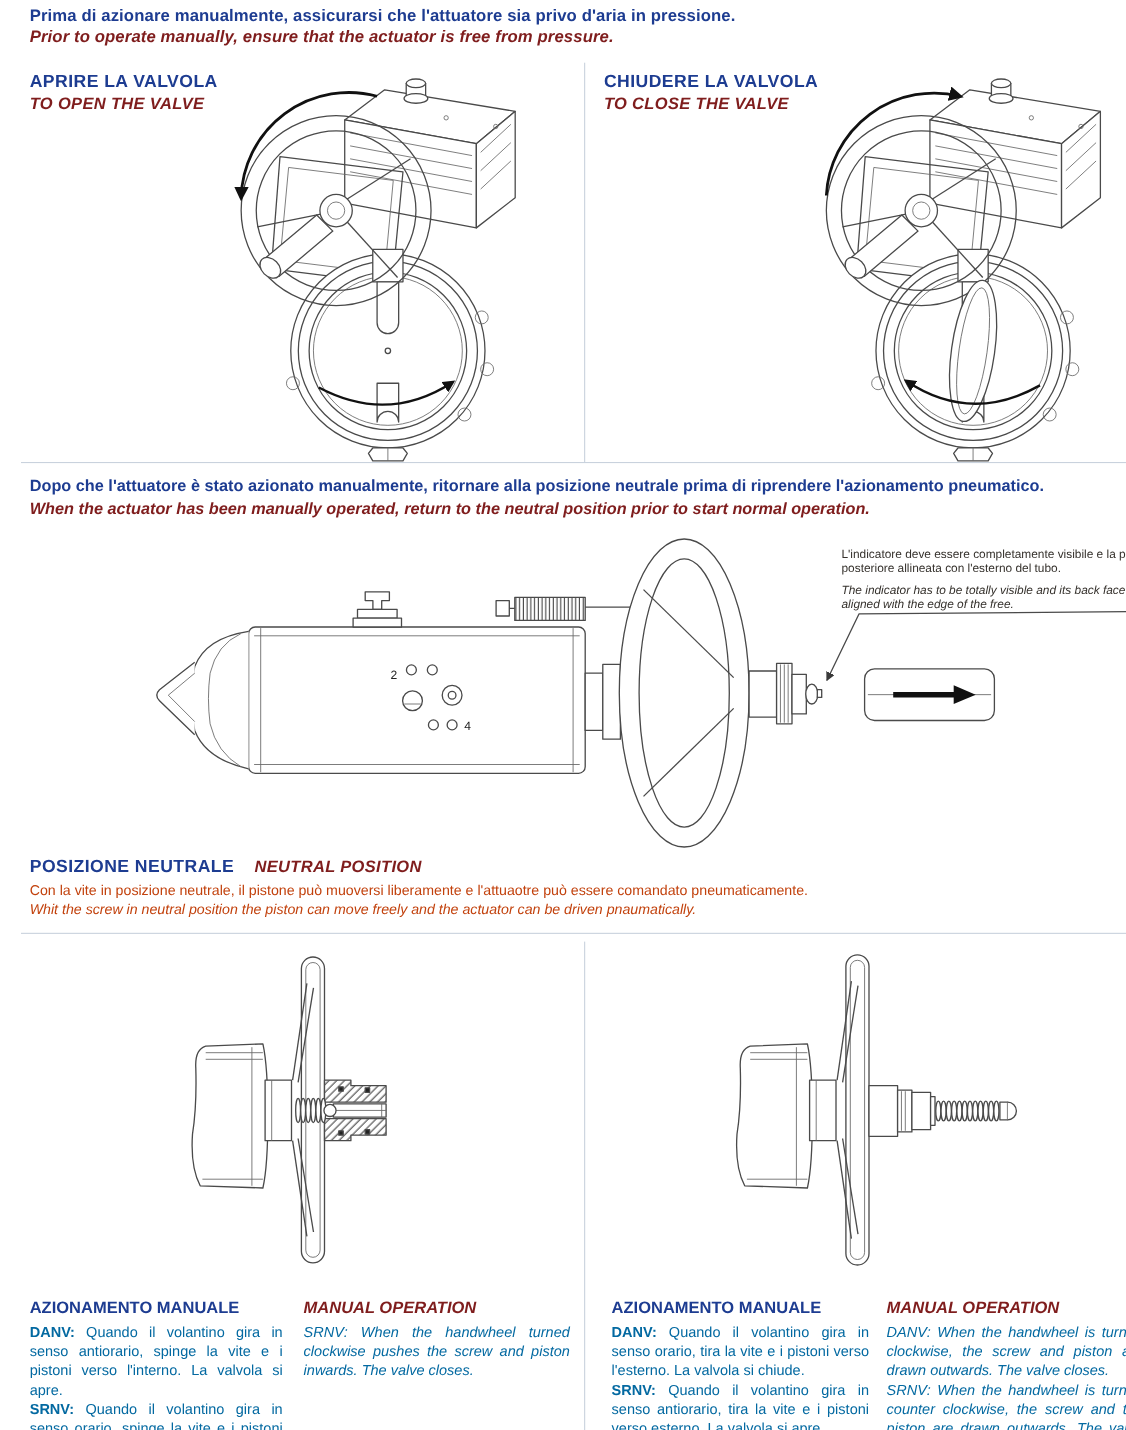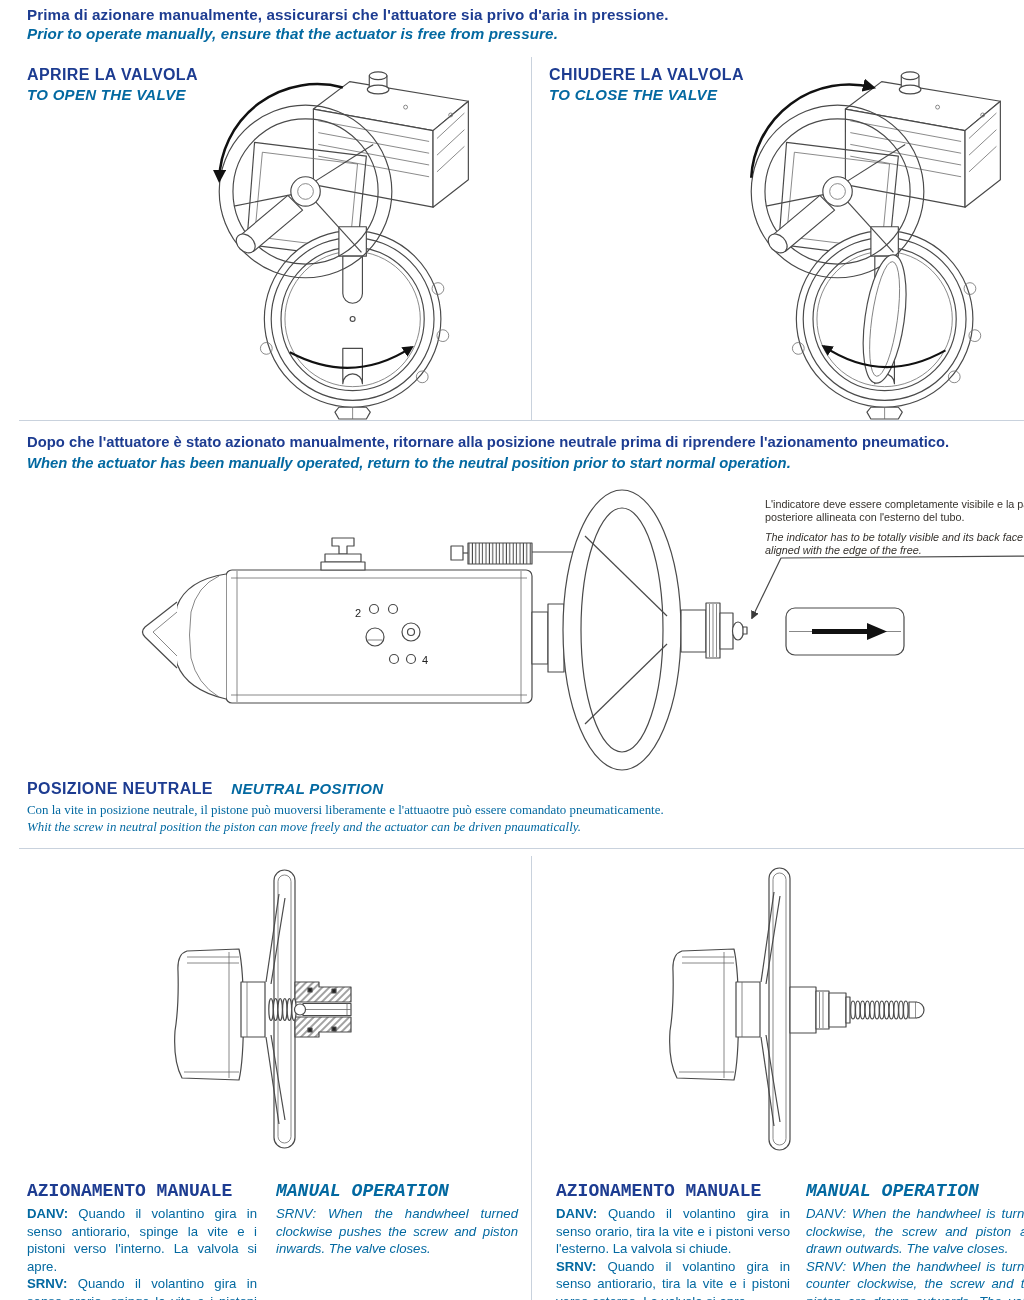--- a/index.html
+++ b/index.html
@@ -1,32 +1,32 @@
 <!DOCTYPE html>
 <html><head>
 <meta charset="utf-8">
 <style>
   html,body{margin:0;padding:0;background:#ffffff;}
   .page{position:relative;width:1024px;height:1300px;background:#fff;overflow:hidden;
         font-family:"Liberation Sans", sans-serif;color:#39352f;margin-left:19px;}
   .abs{position:absolute;}
   .t-dark{color:#1d3c91;font-weight:bold;}
-  .t-light{color:#0369a1;font-weight:bold;font-style:italic;}
+  .t-light{color:#7f1d1d;font-weight:bold;font-style:italic;}
   .hdr{font-size:15.2px;letter-spacing:.1px;}
   .sec-title{font-size:16px;letter-spacing:.4px;}
   .sec-sub{font-size:15px;letter-spacing:.3px;}
   .banner{font-size:14.8px;}
   .divider-h{position:absolute;left:0;width:1024px;height:1px;background:#c9d2dd;}
   .divider-v{position:absolute;width:1px;background:#c9d2dd;}
   .ann{width:278px;font-size:10.8px;line-height:1.2;color:#35312c;}
   .ann-en{font-style:italic;margin-top:7px;}
-  .neutral-body{font-size:12.9px;color:#0369a1;line-height:1.3;font-family:Liberation Serif, serif;}
+  .neutral-body{font-size:12.9px;color:#c2410c;line-height:1.3;}
   .neutral-en{font-style:italic;}
   .col{width:232px;}
-  .col h3{margin:0 0 4px 0;font-size:18px;font-family:Liberation Mono, monospace;}
+  .col h3{margin:0 0 4px 0;font-size:15px;}
   .col p{margin:0;text-align:justify;font-size:13.2px;line-height:1.33;color:#0369a1;}
   .col-en p{font-style:italic;}
   .lbl{font-weight:bold;}
   .col-en .lbl{font-weight:normal;}
   svg{display:block;}
   .ln{stroke:#4a4a4a;fill:none;stroke-width:1.2;stroke-linejoin:round;stroke-linecap:round;}
   .lnf{stroke:#4a4a4a;fill:#ffffff;stroke-width:1.2;stroke-linejoin:round;}
   .thin{stroke:#6a6a6a;stroke-width:.8;fill:none;}
   .arrow{stroke:#111;stroke-width:2.6;fill:none;}
 </style>

